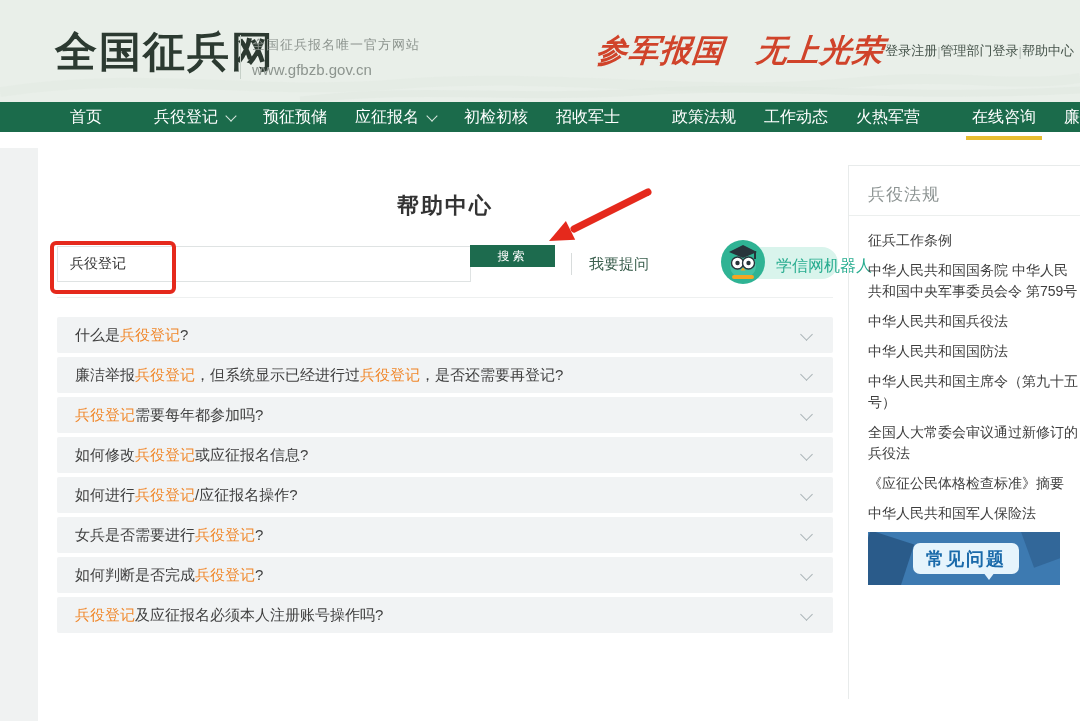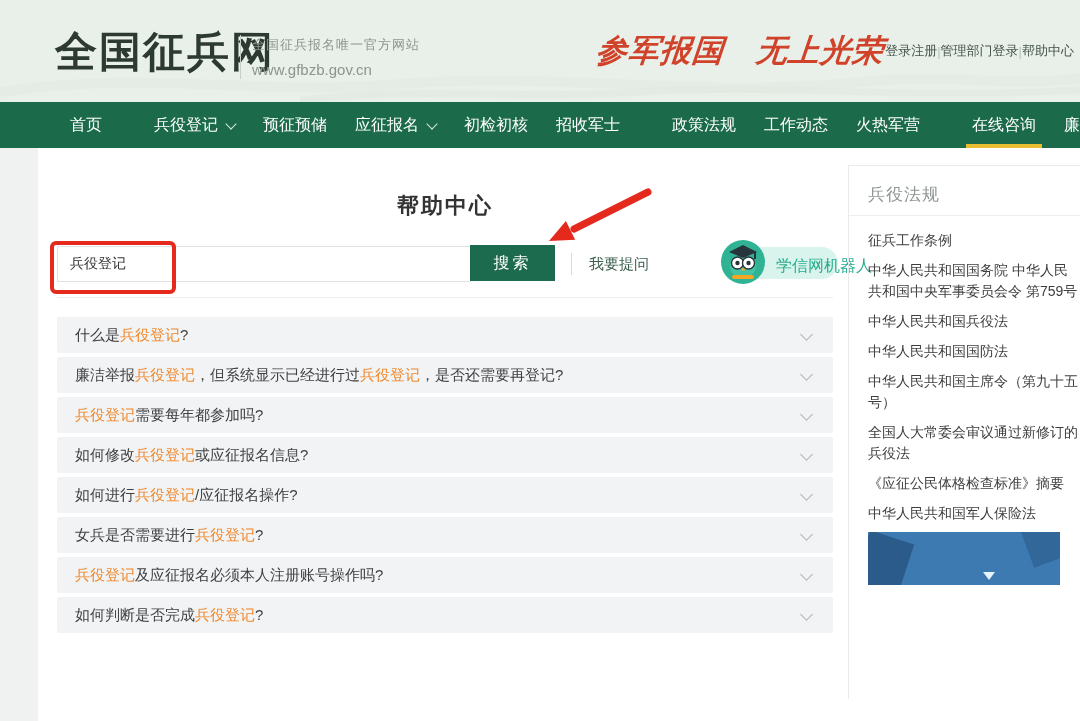--- a/index.html
+++ b/index.html
@@ -30,21 +30,21 @@
     transform:skewX(-5deg); letter-spacing:1px; white-space:nowrap;
   }
   .top-links {
     position:absolute; right:6px; top:42px; font-size:13px; color:#46544b;
     display:flex; align-items:center; white-space:nowrap;
   }
   .top-link { cursor:pointer; }
   .top-sep { color:#b9c2bb; }
   
   .nav {
-    position:absolute; left:0; top:102px; width:1080px; height:46px;
+    position:absolute; left:0; top:102px; width:1080px; height:30px;
     background:var(--nav-green,#1b6b4b);
     display:flex; align-items:center; gap:24px;
     padding-left:68px; box-sizing:border-box;
   }
   .nav-item {
     position:relative; height:46px; display:flex; align-items:center;
     color:#fff; font-size:16px; cursor:pointer; white-space:nowrap; padding:0 2px;
   }
   .nav-item.active::after {
     content:""; position:absolute; left:-4px; right:-4px; bottom:0; height:4px;
@@ -62,22 +62,22 @@
     position:absolute; left:57px; top:191px; width:776px; text-align:center;
     font-size:22px; font-weight:bold; color:#333; letter-spacing:2px;
   }
   .search-input {
     position:absolute; left:57px; top:246px; width:414px; height:36px;
     border:1px solid #dfe3e3; box-sizing:border-box; padding:0 12px;
     font-size:14px; color:#333; background:#fff; outline:none;
     font-family:"Liberation Sans", sans-serif;
   }
   .search-btn {
-    position:absolute; left:470px; top:245px; width:85px; height:36px;
-    background:var(--button-green,#1d6b4e); color:#fff; font-size:16px;
+    position:absolute; left:470px; top:245px; width:85px; height:22px;
+    background:var(--button-green,#1d6b4e); color:#fff; font-size:12px;
     border:none; cursor:pointer; letter-spacing:3px;
     font-family:"Liberation Sans", sans-serif;
   }
   .search-sep { position:absolute; left:571px; top:253px; width:1px; height:22px; background:#d8dcdc; }
   .ask-link { position:absolute; left:589px; top:255px; font-size:15px; color:#3b5f4e; cursor:pointer; }
   .robot-badge {
     position:absolute; left:736px; top:247px; width:102px; height:32px;
     background:var(--robot-pill-bg,#d9f4ec); border-radius:16px; cursor:pointer;
   }
   .robot-label { position:absolute; left:40px; top:9px; font-size:16px; color:#29ad90; white-space:nowrap; }
@@ -253,38 +253,39 @@
     </div>
     <div class="faq-item">
       <div class="faq-text"><span>如何进行</span><span class="hl">兵役登记</span><span>/应征报名操作?</span></div>
       <i class="chev-gray"></i>
     </div>
     <div class="faq-item">
       <div class="faq-text"><span>女兵是否需要进行</span><span class="hl">兵役登记</span><span>?</span></div>
       <i class="chev-gray"></i>
     </div>
     <div class="faq-item">
+      <div class="faq-text"><span>如何判断是否完成</span><span class="hl">兵役登记</span><span>?</span></div>
+      <i class="chev-gray"></i>
+    </div>
+    <div class="faq-item">
       <div class="faq-text"><span class="hl">兵役登记</span><span>及应征报名必须本人注册账号操作吗?</span></div>
-      <i class="chev-gray"></i>
-    </div>
-    <div class="faq-item">
-      <div class="faq-text"><span>如何判断是否完成</span><span class="hl">兵役登记</span><span>?</span></div>
       <i class="chev-gray"></i>
     </div>
   </div>
 
 <div class="sidebar-topline"></div>
 <div class="sidebar-vline"></div>
 <div class="sidebar-title">兵役法规</div>
 <div class="sidebar-divider"></div>
 <div class="sidebar-links">
     <div class="side-link">征兵工作条例</div>
     <div class="side-link">中华人民共和国国务院 中华人民共和国中央军事委员会令 第759号</div>
     <div class="side-link">中华人民共和国兵役法</div>
     <div class="side-link">中华人民共和国国防法</div>
     <div class="side-link">中华人民共和国主席令（第九十五号）</div>
     <div class="side-link">全国人大常委会审议通过新修订的兵役法</div>
     <div class="side-link">《应征公民体格检查标准》摘要</div>
     <div class="side-link">中华人民共和国军人保险法</div>
   </div>
 <div class="sidebar-banner">
+  <div class="banner-bubble">常见问题</div>
   <div class="banner-bubble-tail"></div>
 </div>
 
 </body></html>

